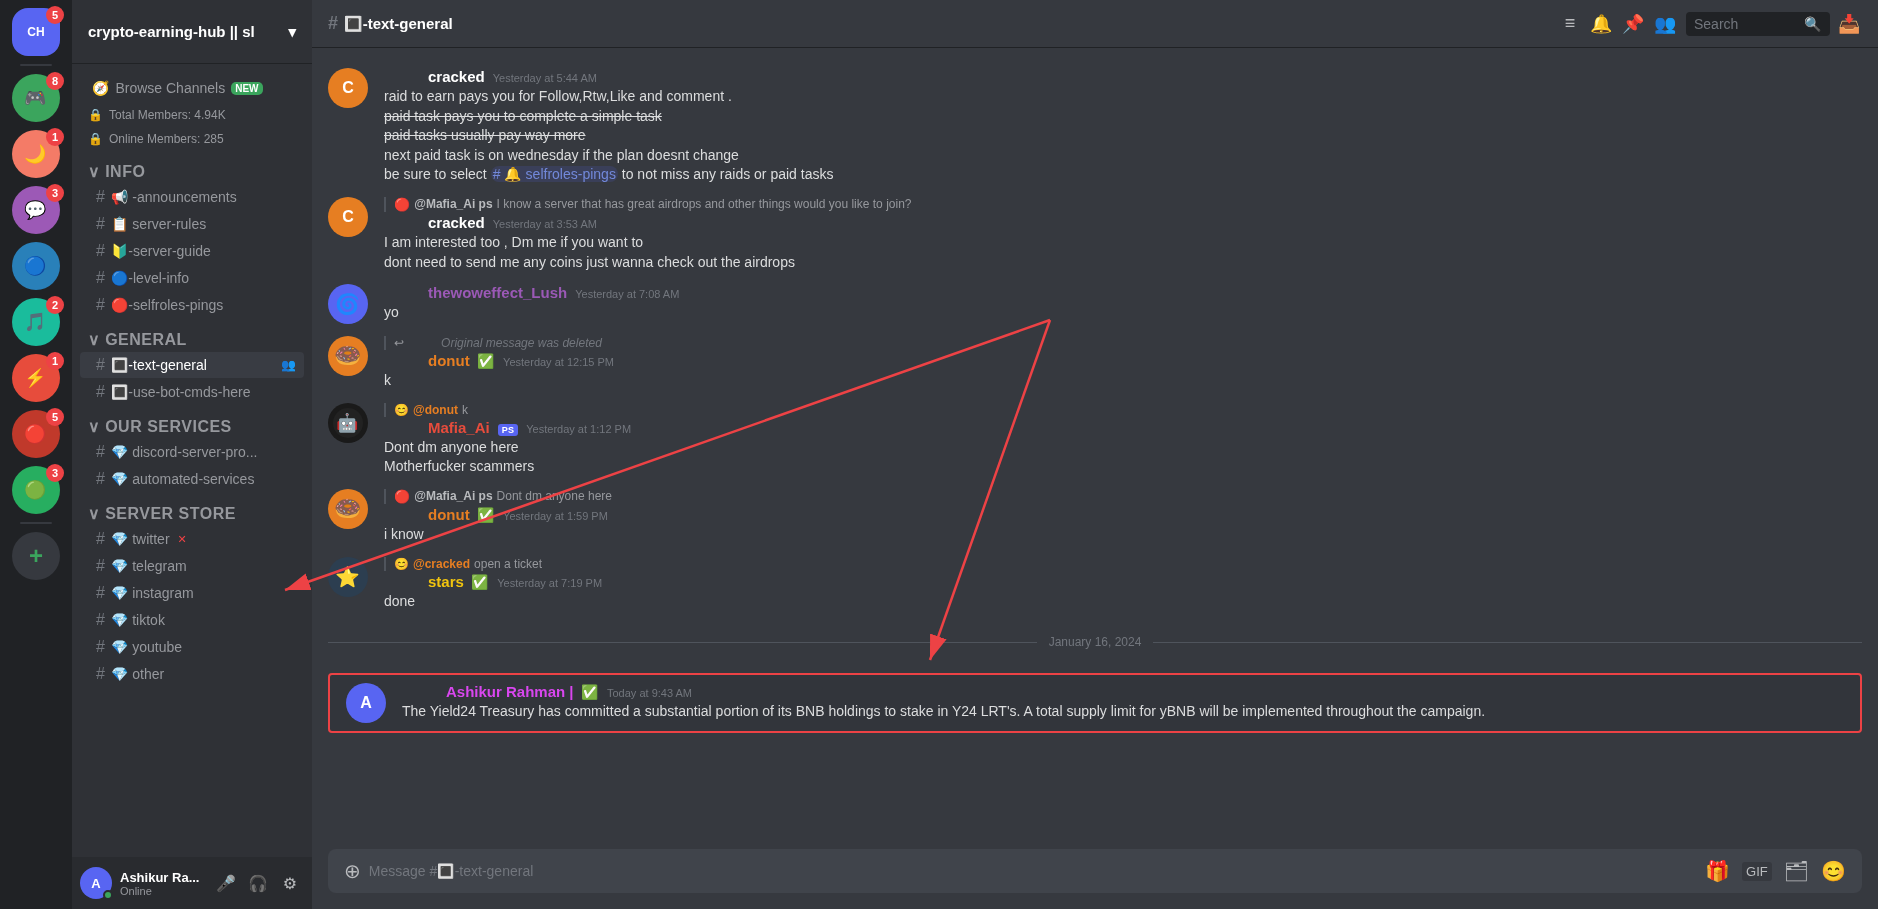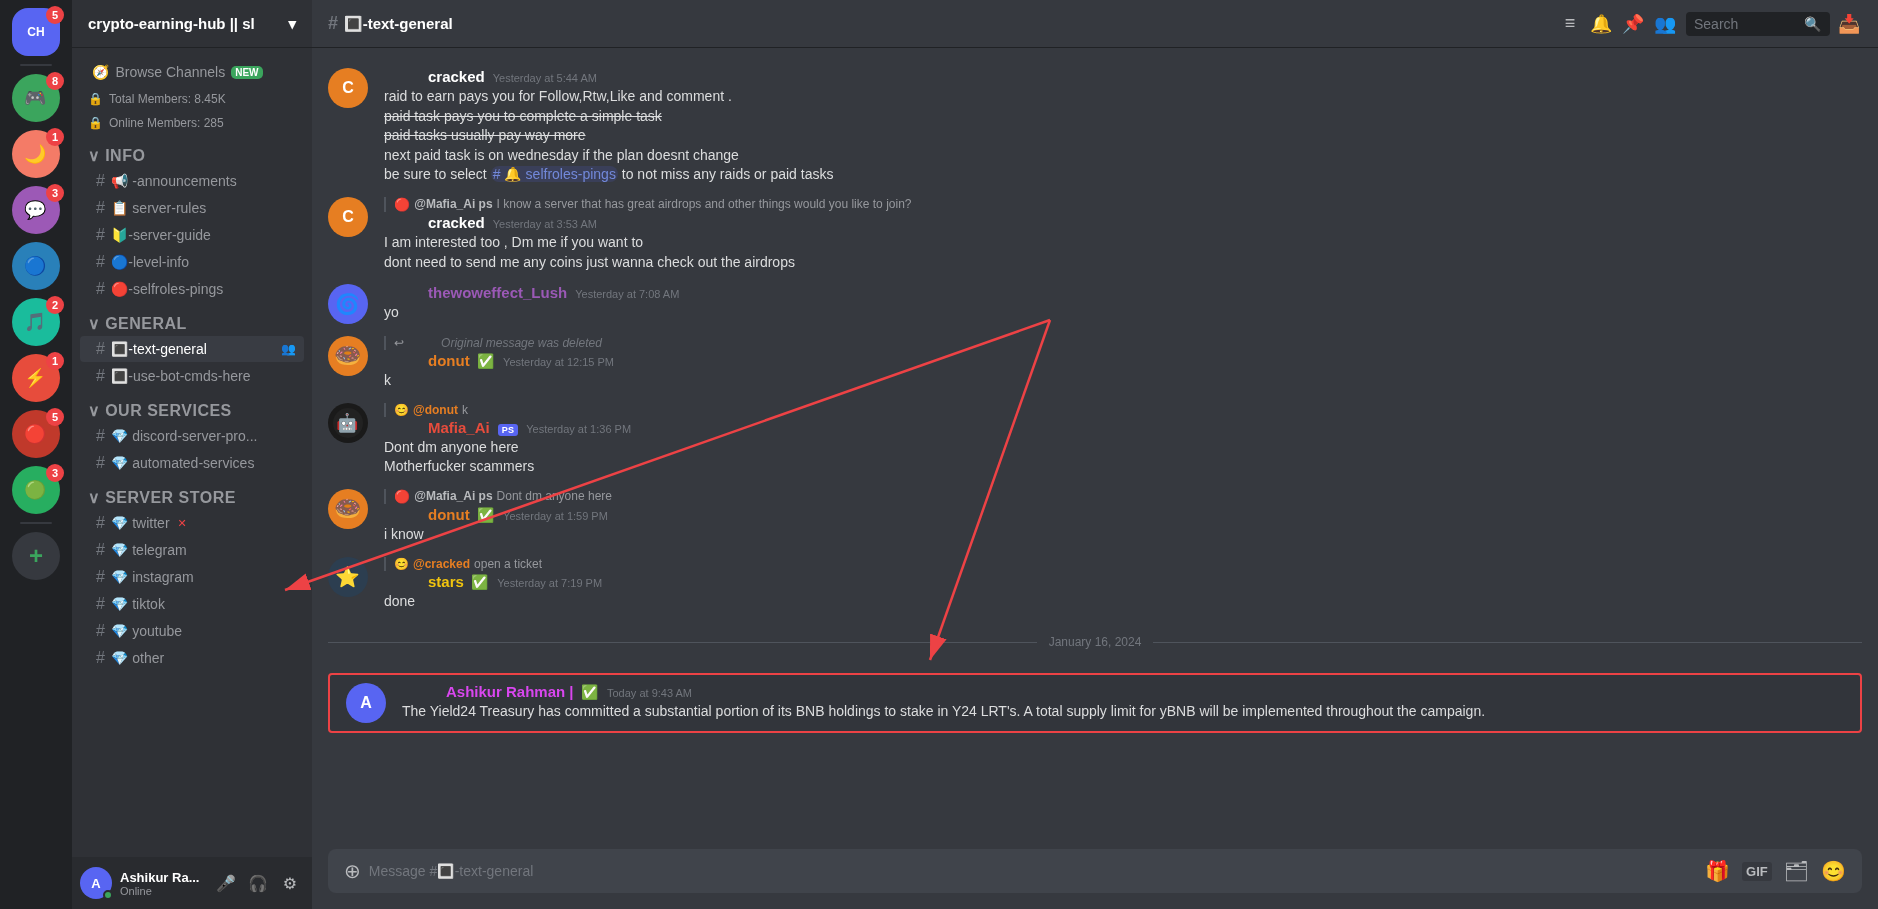--- a/index.html
+++ b/index.html
@@ -65,21 +65,21 @@
     
     .channel-sidebar {
       width: 240px;
       background: #2f3136;
       display: flex;
       flex-direction: column;
       flex-shrink: 0;
     }
     .server-header {
       padding: 0 16px;
-      height: 48px;
+      height: 64px;
       display: flex;
       align-items: center;
       justify-content: space-between;
       border-bottom: 1px solid #202225;
       cursor: pointer;
       font-weight: 600;
       font-size: 15px;
       color: #fff;
       flex-shrink: 0;
     }
@@ -452,21 +452,21 @@
 
   <div class="channel-list">
     <div class="browse-channels">
       <span>🧭</span>
       <span>Browse Channels</span>
       <span class="new-badge">NEW</span>
     </div>
 
     <div class="member-info">
       <span>🔒</span>
-      <span>Total Members: 8.45K</span>
+      <span>Total Members: 4.94K</span>
     </div>
     <div class="member-info">
       <span>🔒</span>
       <span>Online Members: 285</span>
     </div>
 
     <div class="category-header">∨ INFO</div>
     <div class="channel-item">
       <span class="channel-hash">#</span>
       <span>📢</span>
@@ -651,21 +651,21 @@
       </div>
       <div class="message-content">
         <div class="reply-line">
           <span style="color:#f1c40f;">😊</span>
           <span class="reply-author" style="color:#e67e22;">@donut</span>
           <span class="reply-text">k</span>
         </div>
         <div class="message-header">
           <span class="message-author" style="color:#e74c3c;">Mafia_Ai</span>
           <span class="bot-badge">PS</span>
-          <span class="message-timestamp">Yesterday at 1:36 PM</span>
+          <span class="message-timestamp">Yesterday at 1:12 PM</span>
         </div>
         <div class="message-text">
           Dont dm anyone here<br>
           Motherfucker scammers
         </div>
       </div>
     </div>
 
     <div class="message-group">
       <div class="avatar" style="background:#e67e22; font-size:22px;">🍩</div>
@@ -720,21 +720,21 @@
     </div>
 
   </div>
 
   <div class="message-input-area">
     <div class="message-input-box">
       <span class="input-icon">⊕</span>
       <input type="text" class="message-input" placeholder="Message #🔳-text-general" style="">
       <div class="input-right-icons">
         <span class="input-icon" title="Gift">🎁</span>
-        <span class="input-icon" title="GIF" style="font-size:13px; font-weight:bold; background:#36393f; padding:2px 4px; border-radius:3px;">GIF</span>
+        <span class="input-icon" title="GIF" style="font-size:13px; font-weight:normal; background:#36393f; padding:2px 4px; border-radius:3px;">GIF</span>
         <span class="input-icon" title="Stickers">🗂</span>
         <span class="input-icon" title="Emoji">😊</span>
       </div>
     </div>
   </div>
 
 </div>
 
 <svg style="position:fixed; top:0; left:0; width:1878px; height:909px; pointer-events:none; z-index:999;" viewBox="0 0 1878 909">
 

